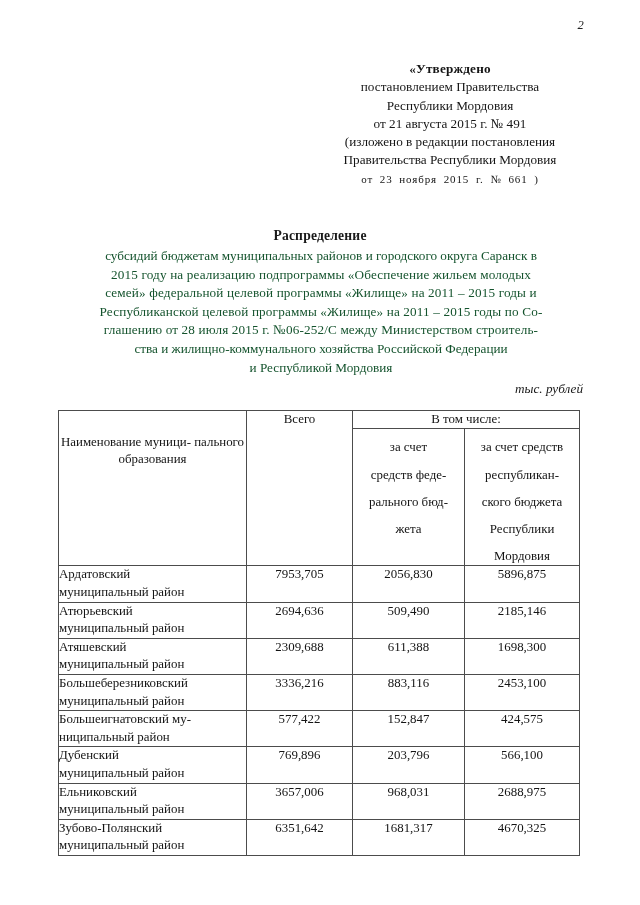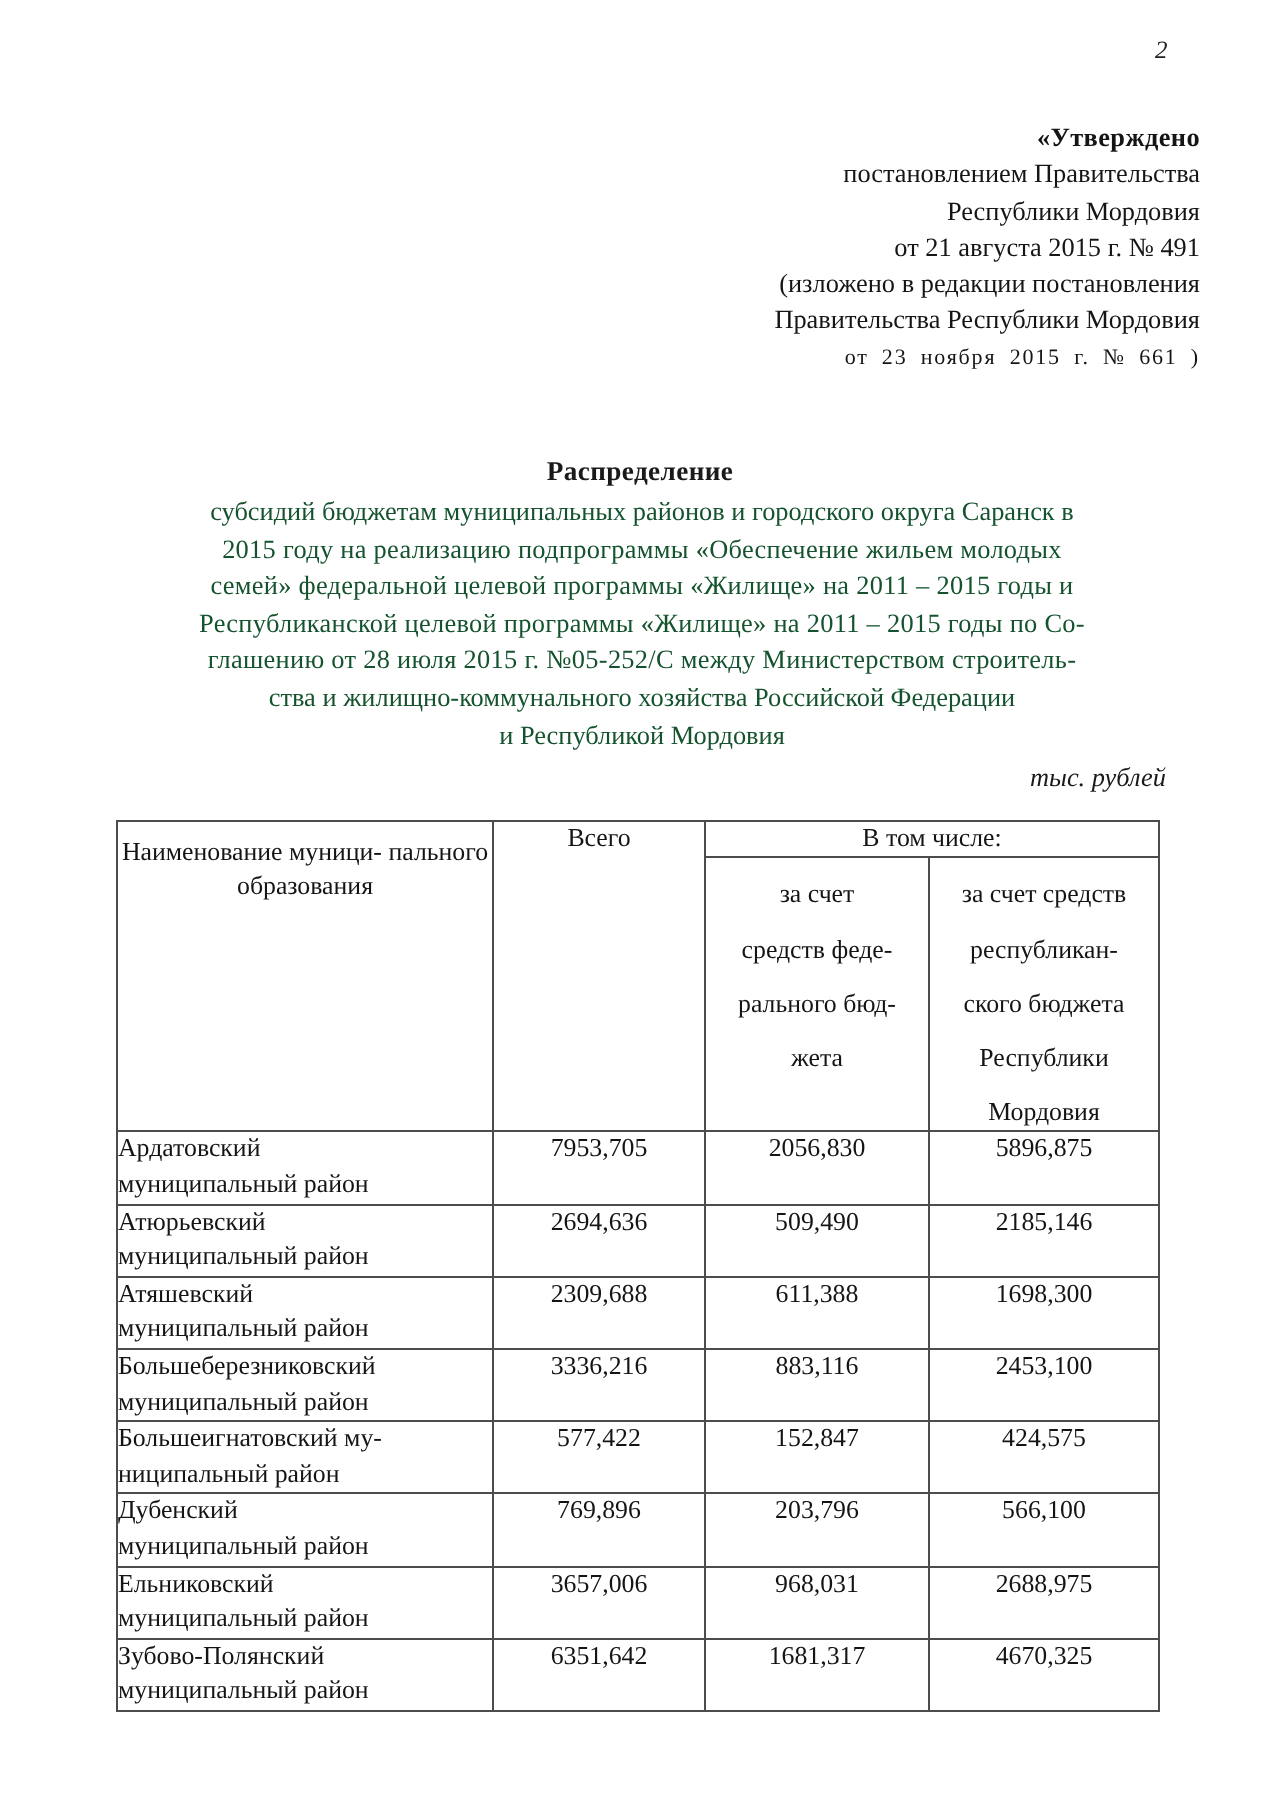--- a/index.html
+++ b/index.html
@@ -31,21 +31,21 @@
     color: #202020;
     letter-spacing: 0.2px;
   }
 
   
   .approval-block {
     position: absolute;
     top: 60px;
     left: 300px;
     width: 300px;
-    text-align: right;
+    text-align: center;
     font-size: 13.2px;
     line-height: 18.3px;
     color: #151515;
   }
   .approval-block .approval-title {
     font-weight: bold;
     letter-spacing: 0.2px;
   }
   .approval-block .amend-line {
     letter-spacing: 0.9px;
@@ -117,21 +117,21 @@
   .col-fed    { width: 112px; }
   .col-rep    { width: 115px; }
 
   .hdr-cell {
     text-align: center;
     vertical-align: top;
     line-height: 17.4px;
     padding: 7px 4px 4px 4px;
   }
   .hdr-cell.name-hdr {
-    padding-top: 7px;
+    padding-top: 23px;
   }
   .hdr-sub {
     text-align: center;
     line-height: 17.2px;
     padding: 6px 5px 5px 5px;
     vertical-align: top;
   }
   .hdr-sub .ln { display: block; margin-top: 10px; }
 
   .cell-name {
@@ -165,21 +165,21 @@
     <div class="amend-line">от  23  ноября     2015 г. № 661  )</div>
   </div>
 
   <div class="doc-title">Распределение</div>
 
   <div class="doc-subtitle">
     <span class="ln">субсидий бюджетам муниципальных районов и городского округа Саранск в</span>
     <span class="ln just">2015 году на реализацию  подпрограммы  «Обеспечение  жильем  молодых</span>
     <span class="ln just">семей» федеральной целевой программы «Жилище»  на  2011 – 2015 годы и</span>
     <span class="ln just">Республиканской целевой программы «Жилище» на 2011 – 2015 годы  по Со-</span>
-    <span class="ln just">глашению от 28 июля 2015 г. №05-252/С между Министерством строитель-</span>
+    <span class="ln just">глашению от 28 июля 2015 г. №06-252/С между Министерством строитель-</span>
     <span class="ln">ства и жилищно-коммунального хозяйства Российской Федерации</span>
     <span class="ln">и Республикой Мордовия</span>
   </div>
 
   <div class="units-note">тыс. рублей</div>
 
   <table class="data-table">
     <colgroup>
       <col class="col-name">
       <col class="col-total">

